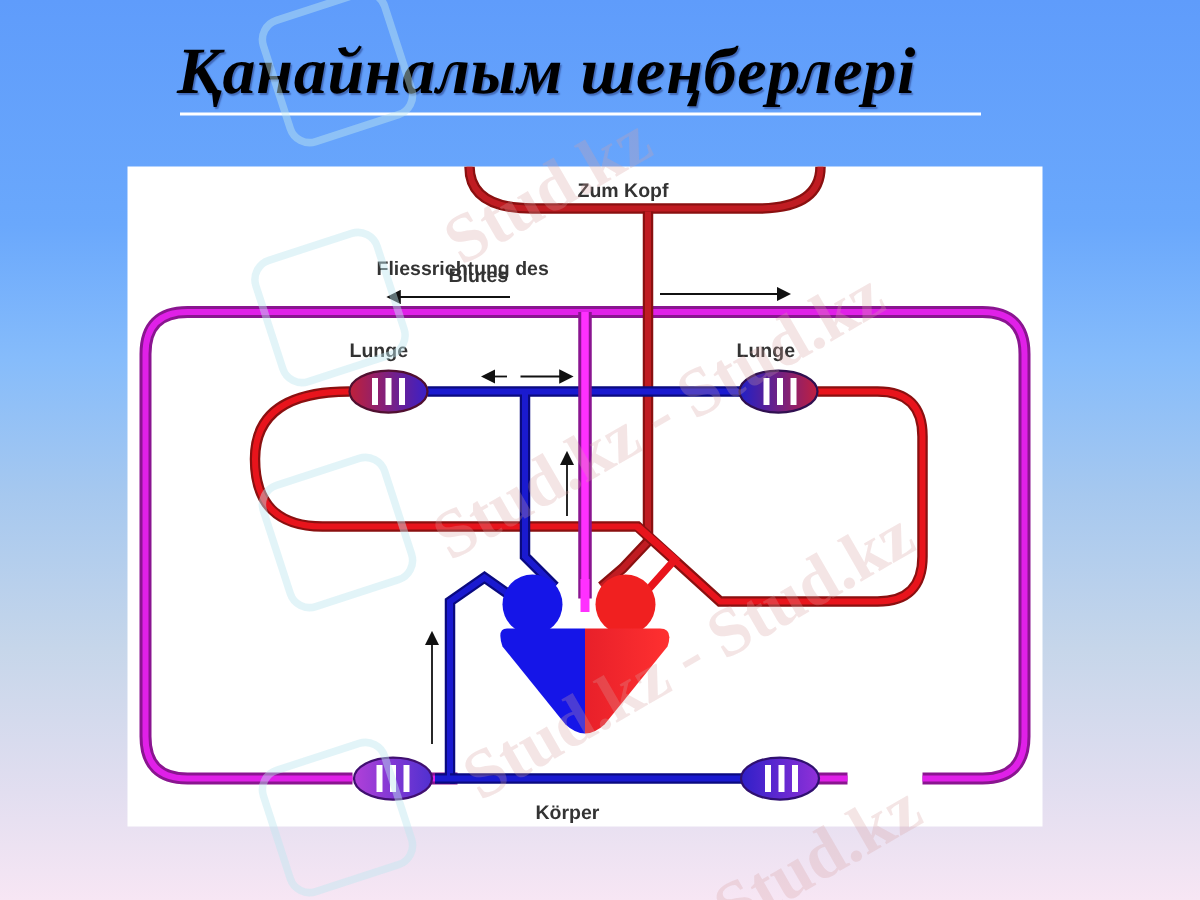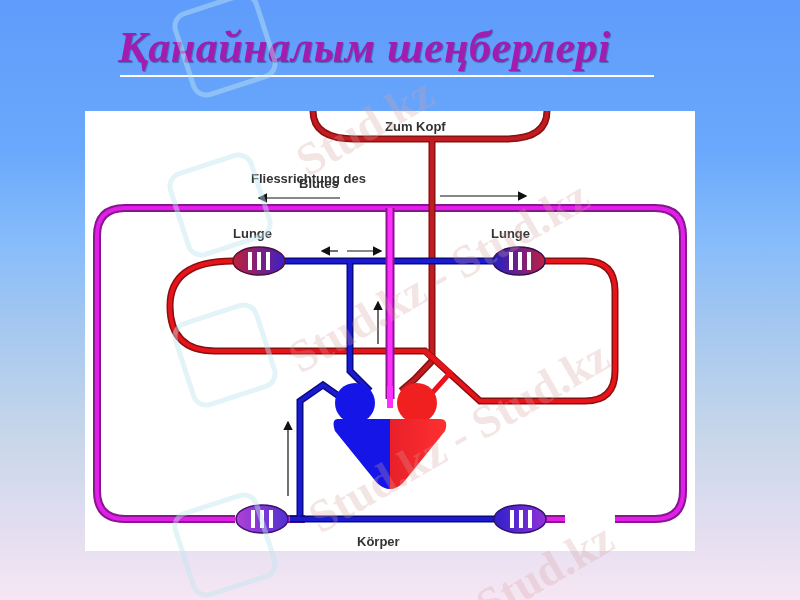--- a/index.html
+++ b/index.html
@@ -1,21 +1,21 @@
 <!DOCTYPE html>
 <html><head>
 <meta charset="utf-8">
 <style>
   html,body{margin:0;padding:0;}
   body{width:800px;height:600px;overflow:hidden;position:relative;
     background:linear-gradient(to bottom,#5f9cfb 0%,#6aa8fc 25%,#86bcfb 40%,#a6c8ef 55%,#c6d6ea 72%,#e2def0 88%,#f7e6f4 100%);
     font-family:"Liberation Sans",sans-serif;}
   .title{position:absolute;left:118px;top:22px;margin:0;
     font-family:"Liberation Serif",serif;font-style:italic;font-weight:bold;
-    font-size:44px;color:#a21caf;letter-spacing:0.5px;line-height:52px;
+    font-size:44px;color:#000000;letter-spacing:0.5px;line-height:52px;
     text-shadow:1px 1px 1px rgba(0,0,60,0.35);}
   .title-underline{position:absolute;left:120px;top:75px;width:534px;height:2px;background:#ffffff;}
   .panel{position:absolute;left:85px;top:111px;width:610px;height:440px;background:#ffffff;}
   .panel svg{position:absolute;left:0;top:0;}
   .lbl{position:absolute;font-family:"Liberation Sans",sans-serif;font-weight:bold;font-size:13px;color:#333;white-space:nowrap;}
   .wm{position:absolute;font-family:"Liberation Serif",serif;font-weight:bold;font-size:46px;color:rgba(215,160,160,0.28);transform:rotate(-30deg);white-space:nowrap;pointer-events:none;}
   .wm-logo{position:absolute;width:80px;height:80px;border:5px solid rgba(190,230,240,0.45);border-radius:16px;transform:rotate(-18deg);pointer-events:none;}
 </style>
 </head>
 <body>

